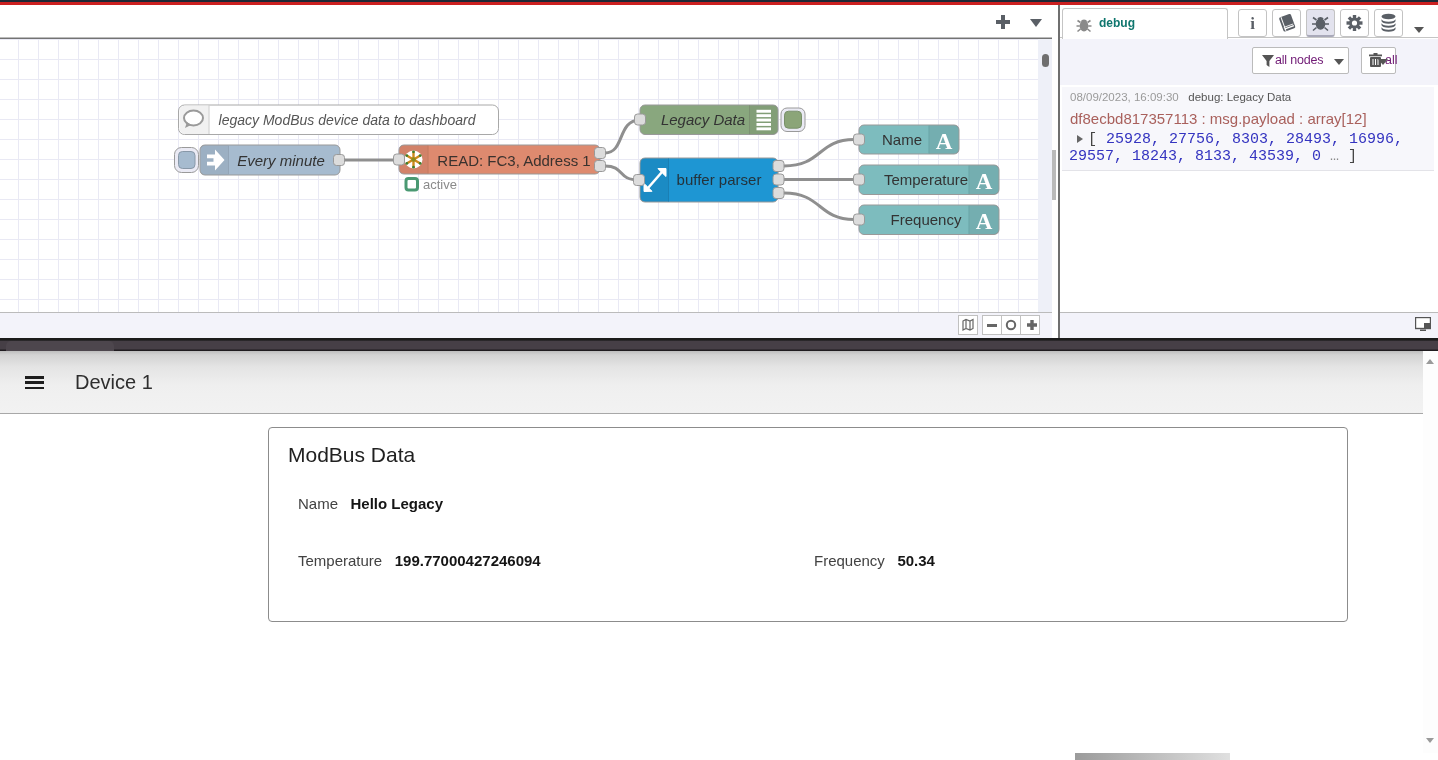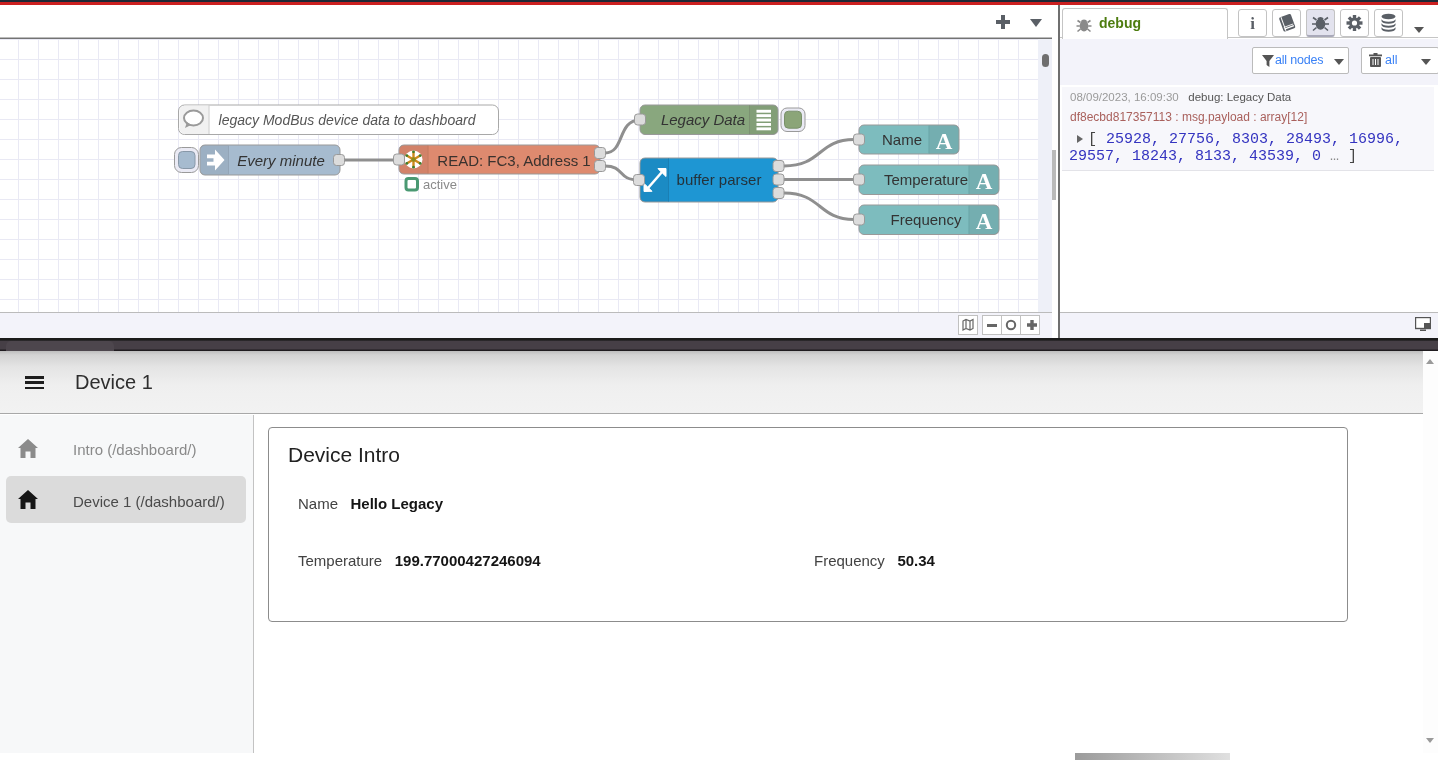--- a/index.html
+++ b/index.html
@@ -25,26 +25,26 @@
   #vsb1 { position:absolute; left:1038px; top:39px; width:14px; height:273px; background:#eef0f8; }
   #vsb1 .thumb { position:absolute; left:4px; top:15px; width:7px; height:13px; background:#6f6f6f; border-radius:4px; }
   #divider { position:absolute; left:1052px; top:5px; width:8px; height:333px; background:#fff; border-right:2px solid #6f6f6f; }
   #divider .thumb { position:absolute; left:0px; top:145px; width:3.5px; height:50px; background:#b9b9b9; }
 
   
   #sidebar { position:absolute; left:1060px; top:5px; width:378px; height:307px; background:#fff; }
   #sbtabs { position:absolute; left:0; top:0; width:378px; height:33px; border-bottom:1px solid #c5c5c5; background:#fff; }
   #dbgtab { position:absolute; left:2px; top:3px; width:166px; height:31px; background:#fff;
     border:1px solid #c5c5c5; border-bottom:none; border-radius:3px 3px 0 0;
-    font-size:14px; font-weight:bold; color:#4d7c0f; line-height:29px; }
+    font-size:12px; font-weight:bold; color:#0f766e; line-height:29px; }
   .sbbtn { position:absolute; top:4px; width:29px; height:28px; background:#fff; border:1px solid #c3c3c3; border-radius:3px; }
   .sbbtn.sel { background:#e3e3ee; border-bottom:2px solid #a9a9b9; }
   #filterrow { position:absolute; left:0; top:34px; width:378px; height:46px; background:#f3f3fa; }
   .fbtn { position:absolute; top:8px; height:27px; background:#fff; border:1px solid #bbb; border-radius:2px;
-     font-size:12.5px; color:#3b82f6; line-height:25px; }
+     font-size:12.5px; color:#701a75; line-height:25px; }
   #msgarea { position:absolute; left:0; top:80px; width:378px; height:227px; background:#fff; }
   #msg1 { position:absolute; left:2px; top:2px; width:372px; height:84px; background:#f7f7fb; border-bottom:1px solid #e3e3e8; }
   .caret { display:inline-block; width:0; height:0; border-left:5px solid transparent; border-right:5px solid transparent; border-top:6px solid #555; vertical-align:middle; }
 
   
   #chrome { position:absolute; left:0; top:338px; width:1438px; height:13px;
     background:linear-gradient(#1b1b1b 0px, #1b1b1b 2px, #463f46 3.5px, #463f46 10.5px, #161316 13px); }
   #chrome .tab { position:absolute; left:6px; top:3px; width:108px; height:10px; background:#4d464d; border-radius:5px 5px 0 0; }
 
   
@@ -289,73 +289,62 @@
     <div class="abs" style="left:354px;top:15px"><div class="caret"></div></div>
 
     <div id="filterrow">
       <div class="fbtn" style="left:192px;width:97px;">
         <svg style="position:absolute;left:8px;top:6px" width="14" height="14" viewBox="0 0 14 14">
             <path d="M1,1 h12 l-4.6,6 v6 l-2.8,-2 v-4 z" fill="#555"></path>
           </svg>
         <span style="margin-left:22px;letter-spacing:-0.2px">all nodes</span>
         <div class="caret" style="position:absolute;right:4px;top:11px;border-top-color:#555"></div>
       </div>
-      <div class="fbtn" style="left:301px;width:78px;">
+      <div class="fbtn" style="left:301px;width:35px;">
         <svg style="position:absolute;left:7px;top:5px" width="13" height="15" viewBox="0 0 13 15">
           <rect x="1" y="4" width="11" height="10" rx="1" fill="#555"></rect>
           <rect x="0" y="1.5" width="13" height="1.8" fill="#555"></rect>
           <rect x="4.5" y="0" width="4" height="2" fill="#555"></rect>
           <g stroke="#fff" stroke-width="1">
               <line x1="4" y1="6" x2="4" y2="12"></line>
               <line x1="6.5" y1="6" x2="6.5" y2="12"></line>
               <line x1="9" y1="6" x2="9" y2="12"></line>
             </g>
         </svg>
         <span style="margin-left:23px">all</span>
         <div class="caret" style="position:absolute;right:7px;top:11px;border-top-color:#555"></div>
       </div>
     </div>
 
     <div id="msgarea">
       <div id="msg1">
         <div style="position:absolute;left:8px;top:4px;font-size:11.5px;color:#9a9a9a;">08/09/2023, 16:09:30&nbsp;&nbsp;&nbsp;<span style="color:#555">debug: Legacy Data</span></div>
-        <div style="position:absolute;left:8px;top:23px;font-size:12px;color:#a9605c;">df8ecbd817357113 : msg.payload : array[12]</div>
+        <div style="position:absolute;left:8px;top:23px;font-size:15px;color:#a9605c;">df8ecbd817357113 : msg.payload : array[12]</div>
         <div class="mono" style="position:absolute;left:7px;top:45px;width:358px;font-size:15px;line-height:16.5px;color:#444;">
           <span style="display:inline-block;width:0;height:0;border-top:4.5px solid transparent;border-bottom:4.5px solid transparent;border-left:6px solid #666;margin-left:8px;margin-right:5px"></span>[ <span style="color:#3434c0">25928, 27756, 8303, 28493, 16996, 29557, 18243, 8133, 43539, 0</span> <span style="color:#888">…</span> ]
         </div>
       </div>
     </div>
   </div>
 
   <div id="chrome">
       <div class="tab"></div>
     </div>
 
   <div id="dash">
     <div id="toolbar">
       <div id="burger">
           <div></div>
           <div></div>
           <div></div>
         </div>
       <div id="dtitle">Device 1</div>
     </div>
-    <div id="dsidebar">
-      <svg style="position:absolute;left:18px;top:24px" width="20" height="19" viewBox="0 0 20 19">
-        <path d="M10,0 L20,9 h-2.5 v10 h-5 v-6.5 h-5 V19 h-5 V9 H0 z" fill="#8b8b8b"></path>
-      </svg>
-      <div class="mtext1">Intro (/dashboard/)</div>
-      <div id="menuitem2"></div>
-      <svg style="position:absolute;left:18px;top:75px" width="20" height="19" viewBox="0 0 20 19">
-        <path d="M10,0 L20,9 h-2.5 v10 h-5 v-6.5 h-5 V19 h-5 V9 H0 z" fill="#161616"></path>
-      </svg>
-      <div class="mtext2">Device 1 (/dashboard/)</div>
-    </div>
     <div id="card">
-      <div style="position:absolute;left:19px;top:15px;font-size:21px;color:#212121;">Device Intro</div>
+      <div style="position:absolute;left:19px;top:15px;font-size:21px;color:#212121;">ModBus Data</div>
       <div style="position:absolute;left:29px;top:67px;font-size:15px;color:#424242;">Name&nbsp;&nbsp;&nbsp;<b style="color:#151515">Hello Legacy</b></div>
       <div style="position:absolute;left:29px;top:124px;font-size:15px;color:#424242;text-align:right;">Temperature&nbsp;&nbsp;&nbsp;<b style="color:#151515">199.77000427246094</b></div>
       <div style="position:absolute;left:545px;top:124px;font-size:15px;color:#424242;text-align:right;">Frequency&nbsp;&nbsp;&nbsp;<b style="color:#151515">50.34</b></div>
     </div>
     <div id="dscroll">
       <div class="tri-up" style="position:absolute;left:3px;top:8px"></div>
       <div class="tri-dn" style="position:absolute;left:3px;bottom:10px"></div>
     </div>
   </div>
 

